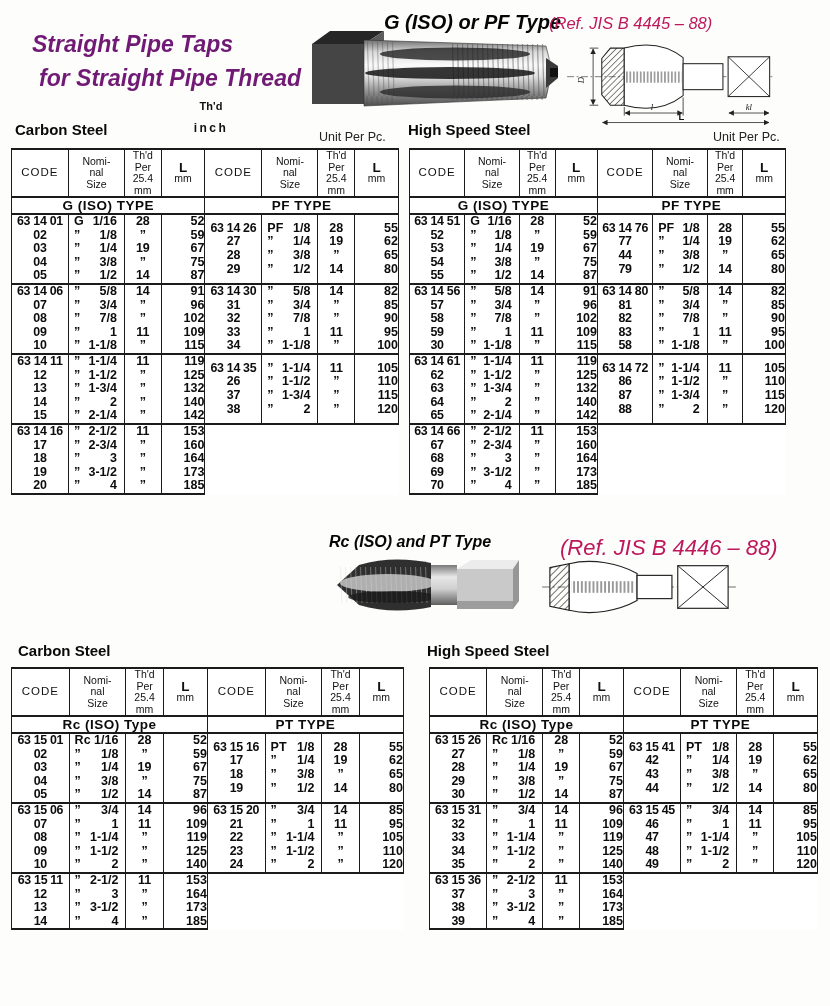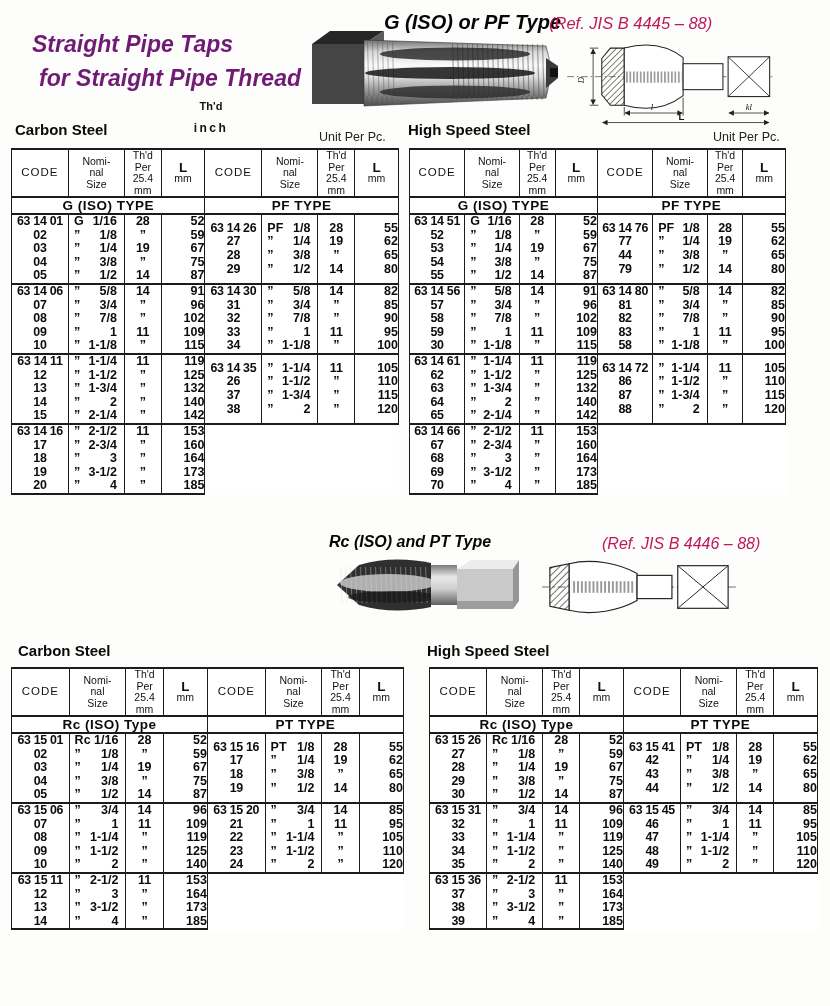--- a/index.html
+++ b/index.html
@@ -8,21 +8,21 @@
   .h1{position:absolute;font-weight:bold;font-style:italic;color:#701a75;}
   .h-straight{left:32px;top:27px;font-size:23px;line-height:34px;}
   .h-straight .tl2{margin-left:7px;}
   .h-taper{left:55px;top:543px;font-size:22px;line-height:38px;}
   .h-taper .tl1{margin-left:4px;}
   .typelabel{position:absolute;font-weight:bold;font-style:italic;color:#060606;text-align:center;}
   .gpf{left:384px;top:11px;font-size:20px;}
   .rcpt{left:329px;top:533px;font-size:16px;}
   .reflabel{position:absolute;font-weight:normal;font-style:italic;color:#be185d;}
   .ref1{left:549px;top:14px;font-size:16.5px;}
-  .ref2{left:560px;top:535px;font-size:16px;margin-left:42px;}
+  .ref2{left:560px;top:535px;font-size:22px;}
   .mat{position:absolute;font-size:15px;font-weight:bold;color:#090909;}
   .carbon1{left:15px;top:121px;}  .hss1{left:408px;top:121px;}
   .carbon2{left:18px;top:642px;}  .hss2{left:427px;top:642px;}
   .unit{position:absolute;font-size:12.5px;color:#222;}
   .unit1{left:319px;top:130px;}  .unit2{left:713px;top:130px;}
   .thd-inch{position:absolute;left:184px;top:100px;width:54px;text-align:center;font-weight:bold;color:#111;}
   .thd-inch .thd-n{font-size:11px;}
   .thd-inch .inch-n{font-size:12px;letter-spacing:2.5px;margin-top:9px;}
   .tbl{position:absolute;}
   .t1{left:11px;top:148px;width:388px;}

